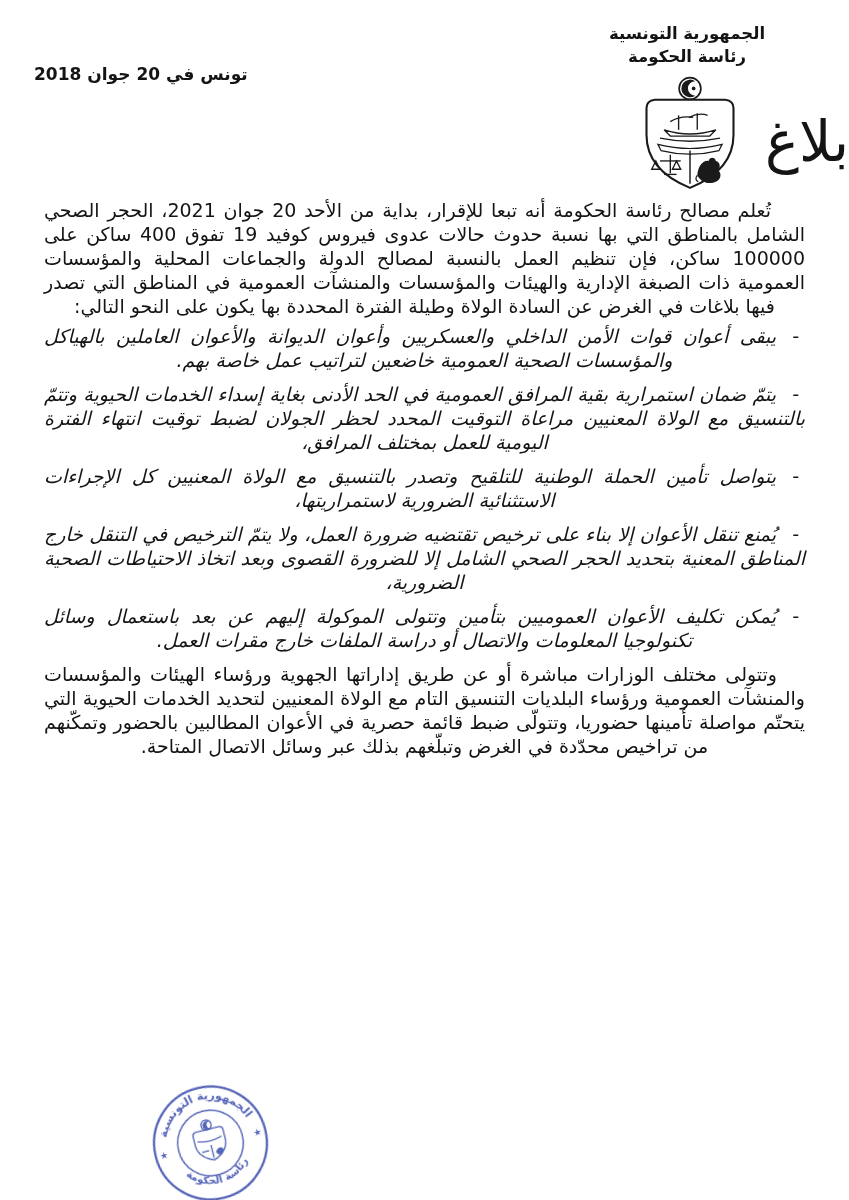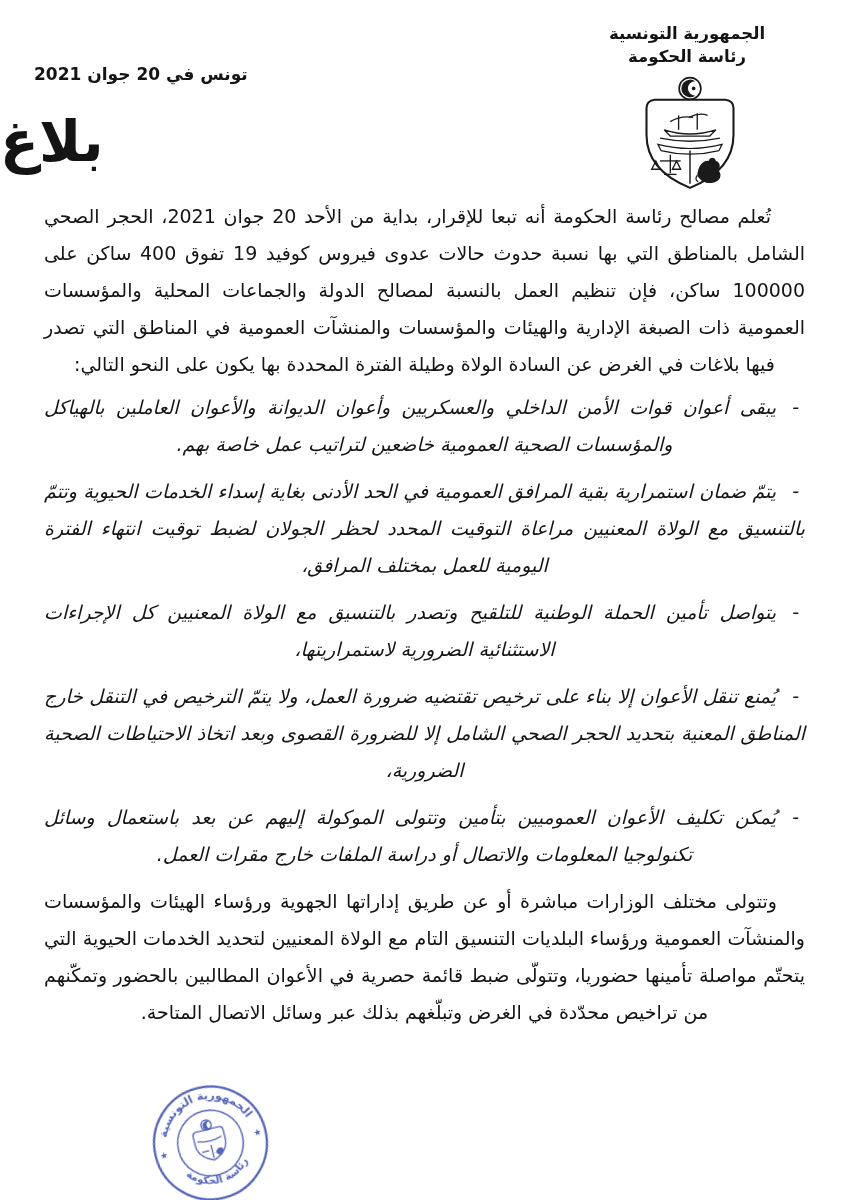--- a/index.html
+++ b/index.html
@@ -27,29 +27,29 @@
     font-weight:bold;font-size:16.5px;line-height:23px;
   }
   .emblem{
     position:absolute;
     top:76px;left:628px;width:124px;height:116px;
   }
   
   .doc-title{
     position:absolute;
     top:108px;left:0;right:0;
-    text-align:left;
-    font-size:57px;font-weight:bold;
+    text-align:right;
+    font-size:57px;font-weight:normal;
     letter-spacing:1px;
   }
   
   .content{
     position:absolute;
     top:198px;left:44px;right:44px;
-    font-size:19px;line-height:37px;
+    font-size:19px;line-height:24px;
     text-align:justify;
     text-align-last:center;
     -moz-text-align-last:center;
   }
   .content p{margin:0;}
   p.intro{ text-indent:34px; margin-bottom:6px; }
   ul.points{ list-style:none; margin:0; padding:0; }
   ul.points li{
     text-align:justify;
     text-align-last:center;
@@ -69,21 +69,21 @@
     opacity:.88;
     filter:blur(.3px);
   }
   .stamp text{ font-family:"DejaVu Sans", sans-serif; font-weight:bold; }
 </style>
 </head>
 <body>
 
 <div class="page">
 
-  <div class="date-line">تونس في 20 جوان 2021</div>
+  <div class="date-line">تونس في 20 جوان 2018</div>
 
   <div class="gov-block">
     <div>الجمهورية التونسية</div>
     <div>رئاسة الحكومة</div>
   </div>
 
   <svg class="emblem" viewBox="0 0 110 112">
     <g fill="none" stroke="#1a1a1a" stroke-width="1.6">
 
       <g>

